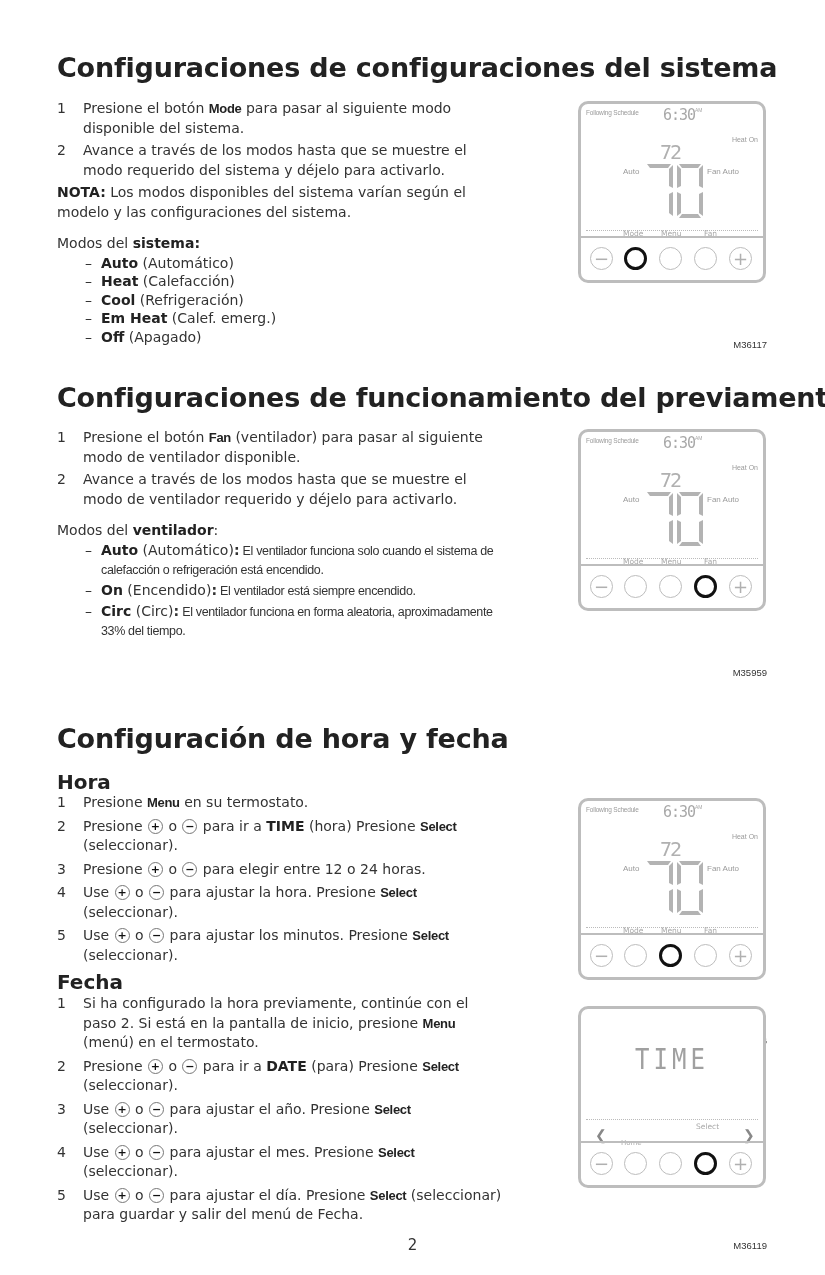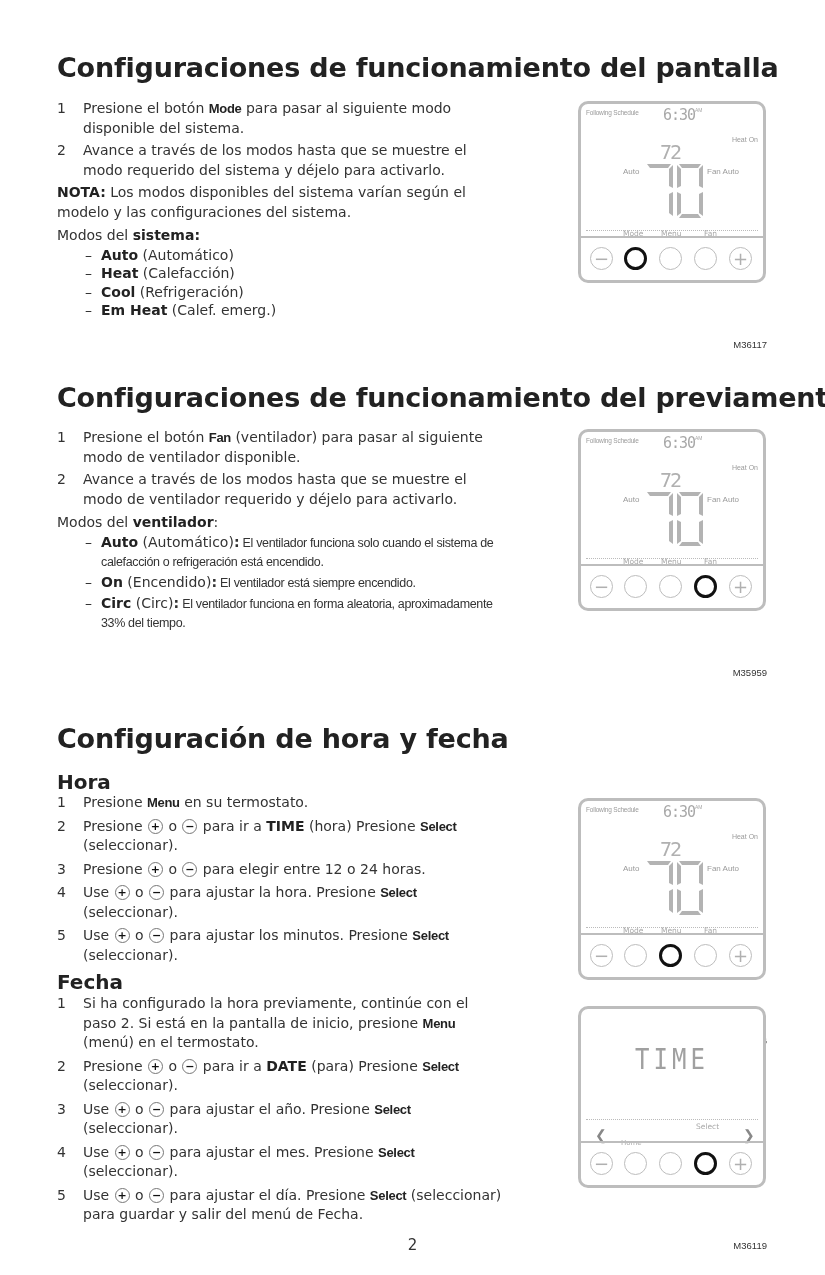--- a/index.html
+++ b/index.html
@@ -28,21 +28,21 @@
   .note { margin-top: 0; }
   .note b, .bold { font-weight: 700; color: #222; }
   .cond {
     font-family: "Liberation Sans", sans-serif; font-weight: 700;
     font-size: 13px; letter-spacing: -0.3px; color: #222;
   }
   .condreg {
     font-family: "Liberation Sans", sans-serif; font-size: 12.5px;
     letter-spacing: -0.35px; color: #333;
   }
-  .modes-title { margin-top: 4px; }
+  .modes-title { margin-top: 12px; }
   .modes { list-style: none; margin: 0; padding: 0 0 0 28px; }
   .modes li { position: relative; padding-left: 16px; line-height: 18.5px; }
   .modes li::before { content: "–"; position: absolute; left: 0; color: #333; }
   .modes.long li { line-height: 18px; margin-bottom: 2px; }
 
   .pm {
     display: inline-block; width: 13px; height: 13px; border-radius: 50%;
     border: 1px solid #777; font-size: 11px; line-height: 13px; text-align: center;
     vertical-align: 1px; margin: 0 1px; color: #111; font-weight: 700;
     font-family: "DejaVu Sans", sans-serif;
@@ -122,21 +122,21 @@
     font-family: "DejaVu Sans", sans-serif;
   }
   .page-num {
     position: absolute; left: 0; right: 0; top: 1236px; text-align: center;
     font-size: 15px; color: #333;
   }
 </style>
 </head>
 <body>
 
-<h1 class="h1" style="top:52px">Configuraciones de funcionamiento del pantalla</h1>
+<h1 class="h1" style="top:52px">Configuraciones de configuraciones del sistema</h1>
 
 <div class="block" style="top:99px">
   <div class="step">
     <span class="num">1</span>
     <span>Presione el botón </span><span class="cond">Mode</span><span> para pasar al siguiente modo disponible del sistema.</span>
   </div>
   <div class="step">
     <span class="num">2</span>
     <span>Avance a través de los modos hasta que se muestre el modo requerido del sistema y déjelo para activarlo.</span>
   </div>
@@ -144,20 +144,21 @@
     <b>NOTA:</b><span> Los modos disponibles del sistema varían según el modelo y las configuraciones del sistema.</span>
   </div>
   <div class="modes-title">
     <span>Modos del </span><span class="bold">sistema:</span>
   </div>
   <ul class="modes">
     <li><span class="bold">Auto</span><span> (Automático)</span></li>
     <li><span class="bold">Heat</span><span> (Calefacción)</span></li>
     <li><span class="bold">Cool</span><span> (Refrigeración)</span></li>
     <li><span class="bold">Em Heat</span><span> (Calef. emerg.)</span></li>
+    <li><span class="bold">Off</span><span> (Apagado)</span></li>
   </ul>
 </div>
 
 <div id="fig0" style="position:absolute;left:0;top:0;">
     <div class="thermo" style="top: 101px;">
     <div class="t-screen">
       <span class="t-sched">Following Schedule</span>
       <span class="t-time">6:30</span>
       <span class="t-ampm">AM</span>
       <span class="t-heat">Heat On</span>

